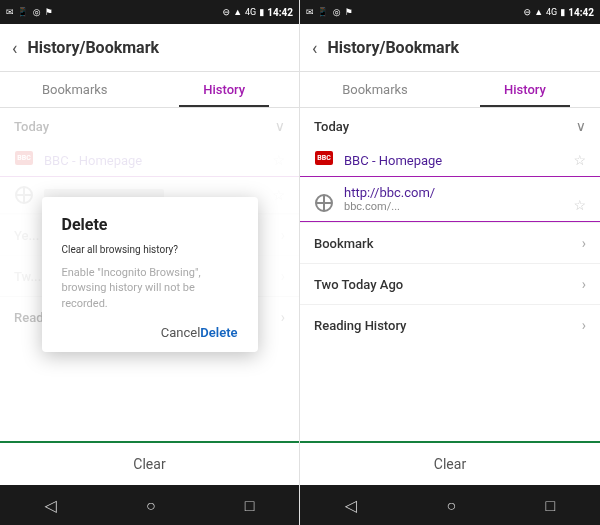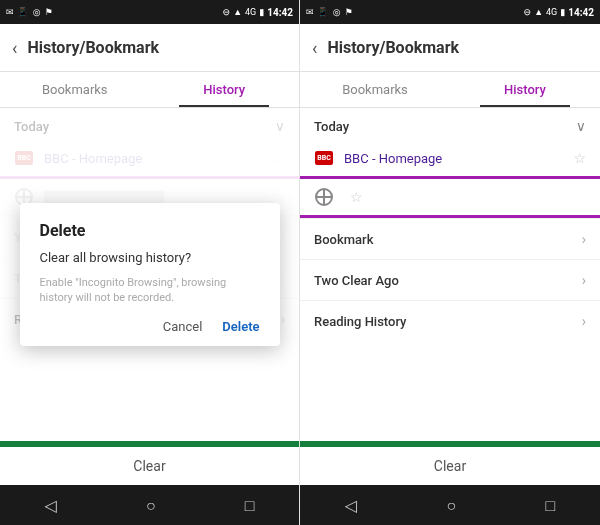--- a/index.html
+++ b/index.html
@@ -127,23 +127,23 @@
       color: #888;
     }
     .chevron-right {
       font-size: 14px;
       color: #aaa;
     }
 
     
     .history-item {
       display: flex;
-      align-items: center;
+      align-items: flex-end;
       padding: 8px 14px;
-      border-bottom: 3px solid #a21caf;
+      border-bottom: 1px solid #a21caf;
     }
     .site-icon {
       width: 20px;
       height: 20px;
       margin-right: 10px;
       display: flex;
       align-items: center;
       justify-content: center;
       flex-shrink: 0;
     }
@@ -216,21 +216,21 @@
       font-weight: 500;
       color: #333;
     }
 
     
     .bottom-bar {
       height: 44px;
       display: flex;
       align-items: center;
       justify-content: center;
-      border-top: 6px solid #15803d;
+      border-top: 2px solid #15803d;
       flex-shrink: 0;
     }
     .clear-btn {
       font-size: 14px;
       color: #555;
       cursor: pointer;
     }
 
     
     .nav-bar {
@@ -253,44 +253,43 @@
       background: rgba(255,255,255,0.7);
       display: flex;
       align-items: center;
       justify-content: center;
       z-index: 10;
     }
     .dialog {
       background: #fff;
       border-radius: 4px;
       box-shadow: 0 4px 20px rgba(0,0,0,0.25);
-      width: 260px;
+      width: 216px;
       padding: 18px 20px 12px;
     }
     .dialog-title {
       font-size: 16px;
       font-weight: 700;
       color: #222;
       margin-bottom: 10px;
     }
     .dialog-message {
-      font-size: 13px;
+      font-size: 10px;
       color: #333;
       margin-bottom: 10px;
     }
     .dialog-note {
       font-size: 11px;
       color: #aaa;
       margin-bottom: 14px;
       line-height: 1.4;
     }
     .dialog-buttons {
       display: flex;
       justify-content: flex-end;
-      gap: 20px;
     }
     .dialog-cancel {
       font-size: 13px;
       color: #555;
       cursor: pointer;
     }
     .dialog-delete {
       font-size: 13px;
       color: #1565c0;
       font-weight: 600;
@@ -452,29 +451,33 @@
       <div class="item-text">
         <span class="item-title">BBC - Homepage</span>
       </div>
       <span class="star-icon">☆</span>
     </div>
 
     <div class="history-item">
       <div class="site-icon">
         <div class="globe-icon"></div>
       </div>
+      <div class="item-text">
+        <span class="item-title">http://bbc.com/</span>
+        <span class="item-url">bbc.com/...</span>
+      </div>
       <span class="star-icon">☆</span>
     </div>
 
     <div class="section-row">
       <span class="section-row-title">Bookmark</span>
       <span class="chevron-right">›</span>
     </div>
     <div class="section-row">
-      <span class="section-row-title">Two Clear Ago</span>
+      <span class="section-row-title">Two Today Ago</span>
       <span class="chevron-right">›</span>
     </div>
     <div class="section-row">
       <span class="section-row-title">Reading History</span>
       <span class="chevron-right">›</span>
     </div>
   </div>
 
   <div class="bottom-bar">
     <span class="clear-btn">Clear</span>

